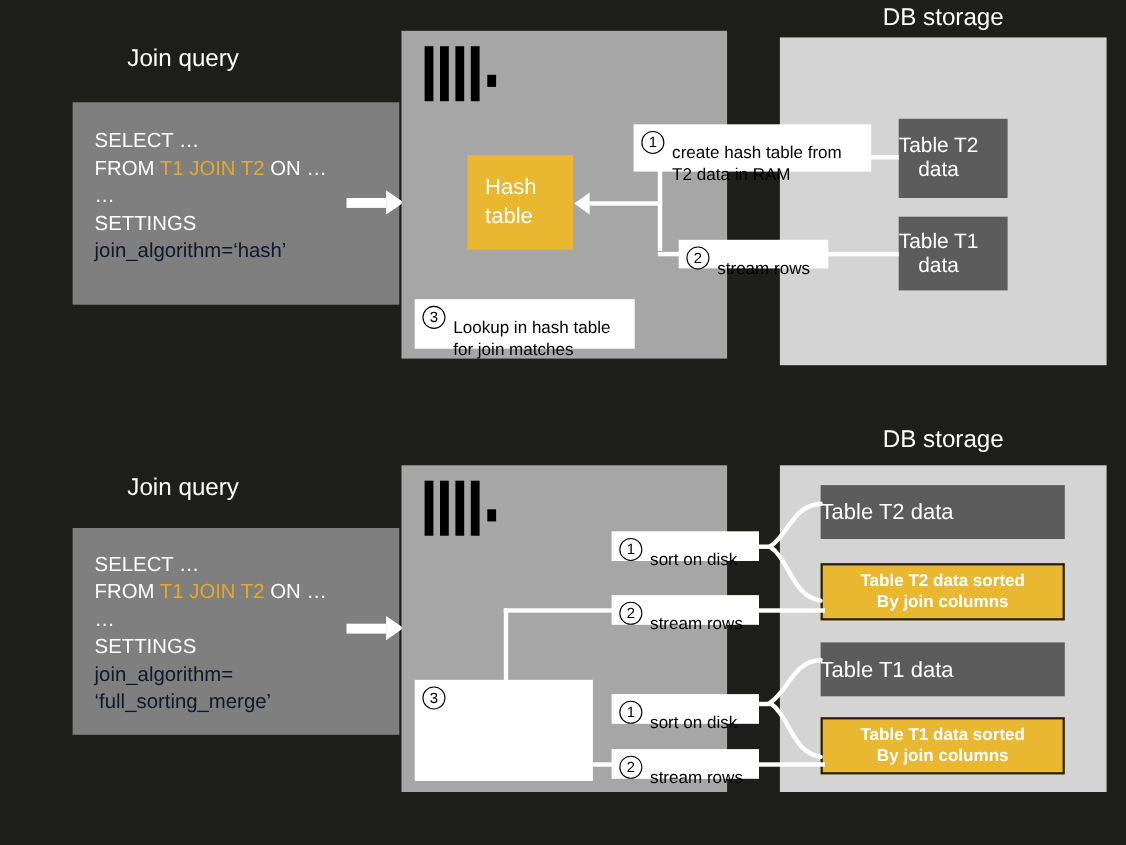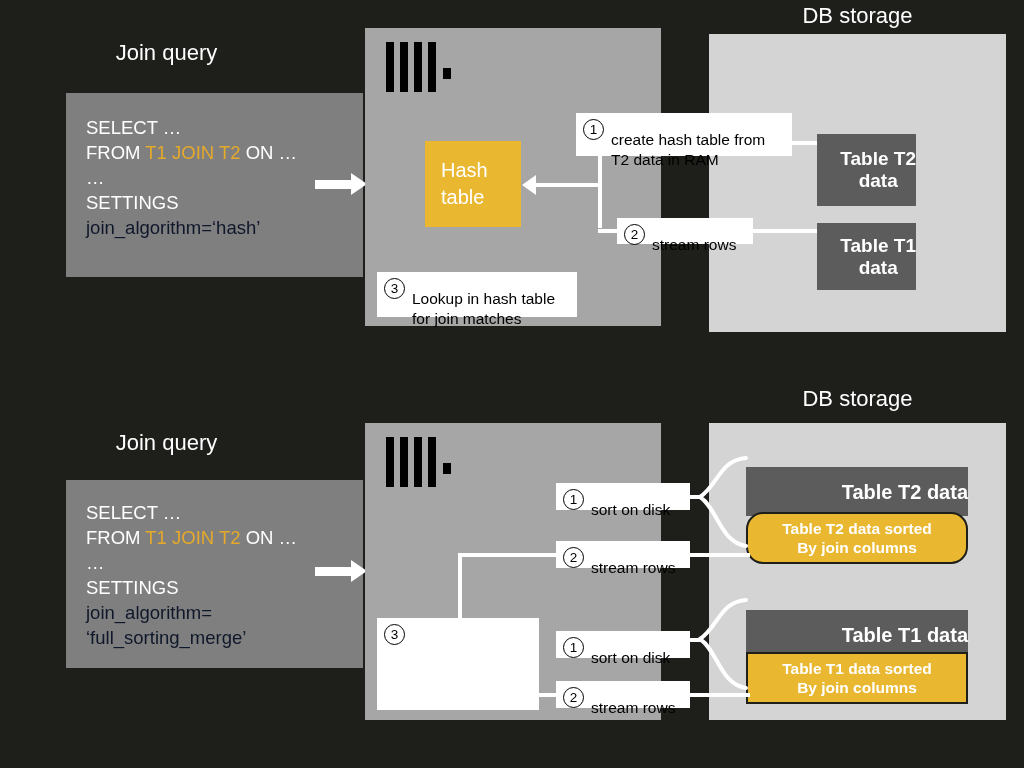--- a/index.html
+++ b/index.html
@@ -67,26 +67,25 @@
   .storage-panel {
     background: #d4d4d4;
   }
 
   
   .table-box {
     background: #5c5c5c;
     box-sizing: border-box;
     display: flex;
     align-items: center;
-    justify-content: flex-end;
+    justify-content: flex-start;
     text-align: center;
     color: #ffffff;
-    font-weight: bold;
+    font-weight: normal;
     line-height: 22px;
-    margin-top: 26px;
   }
   .table-box.stacked { font-size: 19px; }
   .table-box.wide { font-size: 20px; }
 
   .sorted-box {
     background: #e9b730;
     border: 2px solid #1e1e1b;
     box-sizing: border-box;
     display: flex;
     align-items: center;
@@ -264,21 +263,21 @@
       <div class="ch-dot" style="left:57px; top:26px;"></div>
     </div>
   </div>
 
   <div class="abs storage-panel" style="left:709px; top:423px; width:297px; height:297px;"></div>
 
   <div class="abs table-box wide" style="left:746px; top:441px; width:222px; height:49px;">
     <span>Table T2 data</span>
   </div>
 
-  <div class="abs sorted-box" style="left:746px; top:512px; width:222px; height:52px;border-radius:17px;">
+  <div class="abs sorted-box" style="left:746px; top:512px; width:222px; height:52px;">
     <div>
       <div>Table T2 data sorted</div>
       <div>By join columns</div>
     </div>
   </div>
 
   <div class="abs table-box wide" style="left:746px; top:584px; width:222px; height:49px;">
     <span>Table T1 data</span>
   </div>
 

